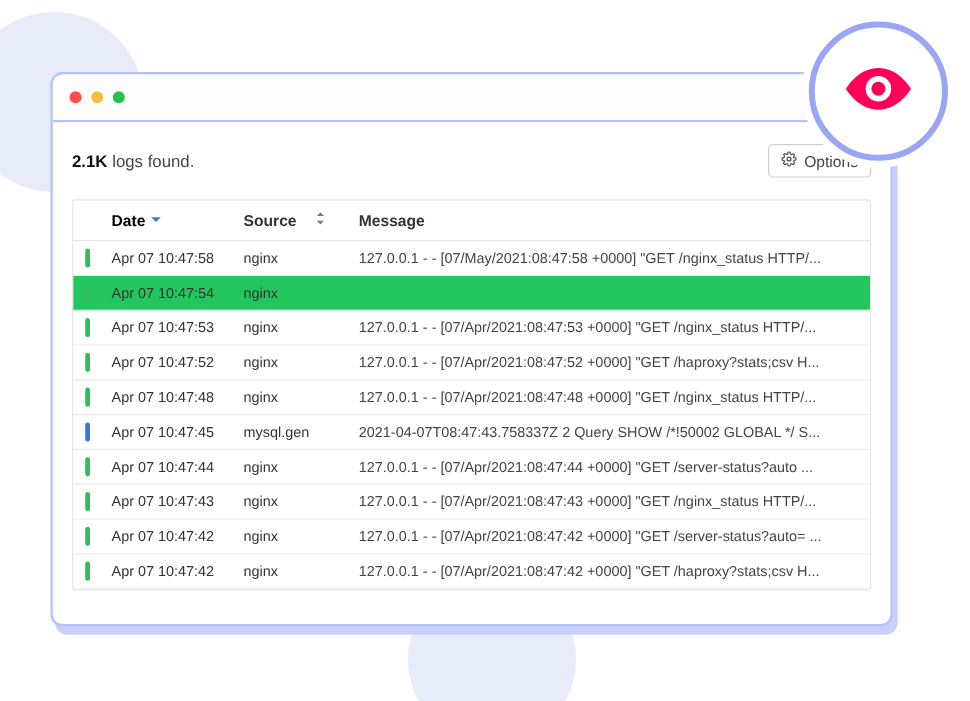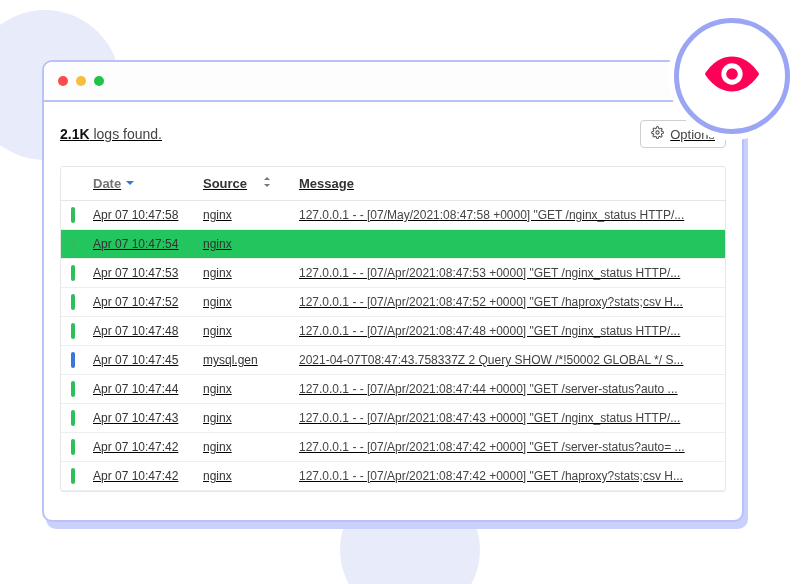--- a/index.html
+++ b/index.html
@@ -23,21 +23,21 @@
     height: 40px; width: 100%;
     display: flex; align-items: center; padding: 0 14px;
     border-bottom: 2px solid #b9c2f7;
     border-top-left-radius: 8px; border-top-right-radius: 8px;
     background: #fdfdfd;
   }
   .dot { width: 10px; height: 10px; border-radius: 50%; margin-right: 8px; }
   .dot.red { background: #fc4b4b; }
   .dot.yellow { background: #f6be3e; }
   .dot.green { background: #22c14a; }
-  .content { padding: 18px 16px 0 16px; text-decoration: underline; }
+  .content { padding: 18px 16px 0 16px; }
   .summary-row { display: flex; justify-content: space-between; align-items: center; margin-bottom: 18px; }
   .summary-text { font-size: 14px; color: #444; }
   .summary-text strong { color: #111; font-weight: 700; }
   .options-btn {
     display: inline-flex; align-items: center; gap: 6px;
     border: 1px solid #cfcfcf; border-radius: 4px;
     padding: 5px 10px; font-size: 13px; color: #444; background: #fff;
     cursor: pointer;
     margin-left: 28px;
   }
@@ -49,21 +49,21 @@
     grid-template-columns: 22px 110px 96px 1fr;
     align-items: center;
     padding: 0 10px;
     min-height: 29px;
   }
   .table-header {
     font-weight: 600; font-size: 13px; color: #333;
     border-bottom: 1px solid #e6e6e6;
     min-height: 34px;
   }
-  .table-header .date-col { color: #737373; display: inline-flex; align-items: flex-start; gap: 4px; }
+  .table-header .date-col { color: #000000; display: inline-flex; align-items: flex-start; gap: 4px; }
   .table-header .sort-col { display: inline-flex; align-items: center; gap: 16px; }
   .table-row {
     font-size: 12px; color: #333;
     border-bottom: 1px solid #eee;
   }
   .table-row.hovered { background: #22c55e; }
   .status-pill { width: 4px; height: 16px; border-radius: 3px; background: #2fbf5a; }
   .status-pill.blue { background: #3a77d8; }
   .msg-cell { white-space: nowrap; overflow: hidden; text-overflow: ellipsis; color: #444; }
   .src-cell, .date-cell { white-space: nowrap; }

